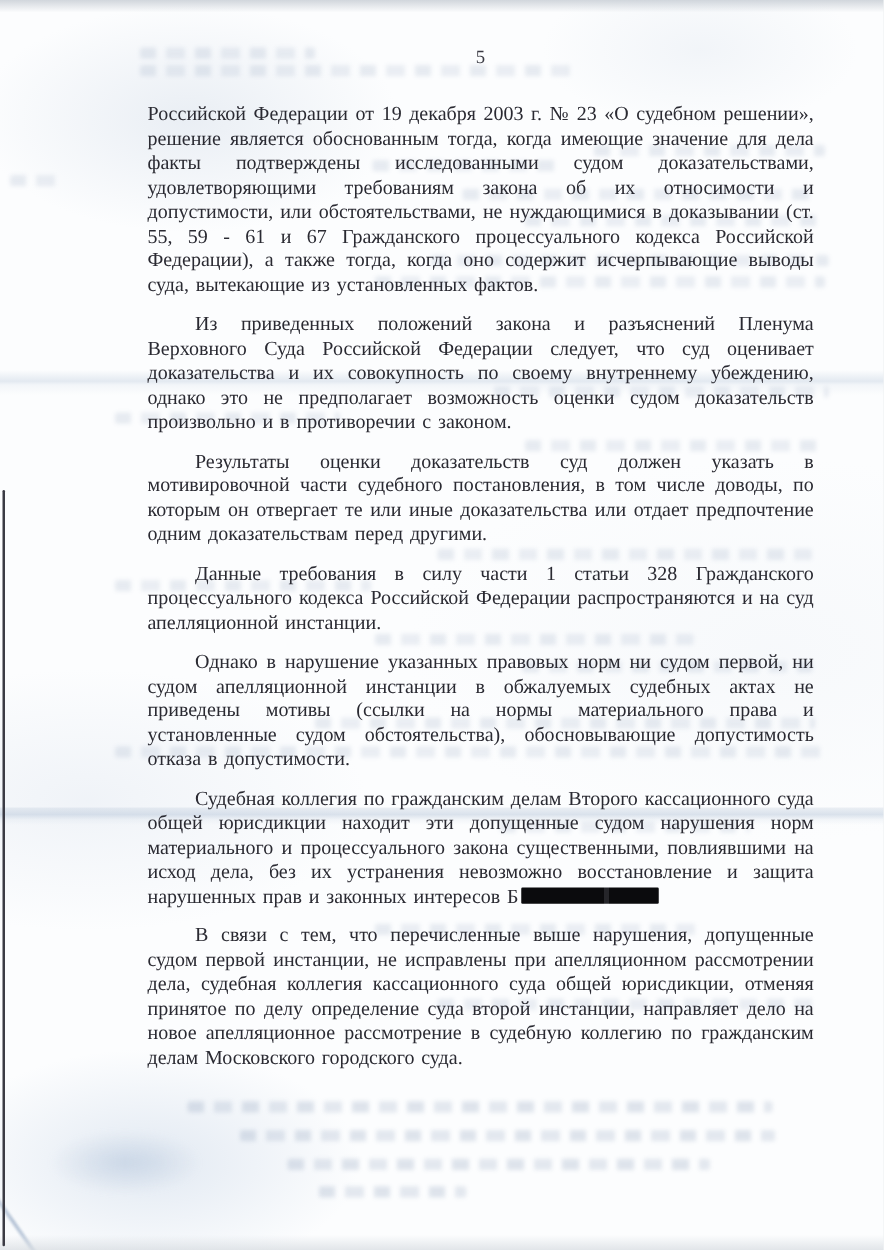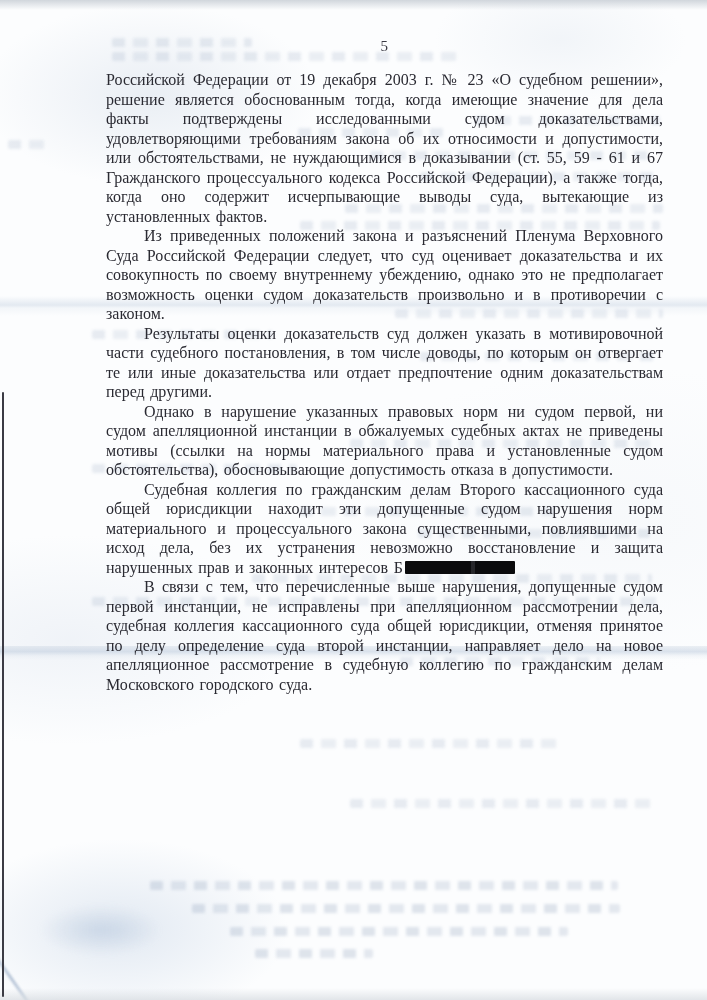--- a/index.html
+++ b/index.html
@@ -42,21 +42,21 @@
   .page-number{
     position:absolute;top:38px;left:106px;width:557px;
     text-align:center;font-size:15px;color:#3a3a43;letter-spacing:.5px;
   }
   
   .doc-text{
     position:absolute;top:70px;left:106px;width:557px;
     font-size:16px;line-height:19.5px;color:#2a2a32;
     text-align:justify;word-spacing:1.5px;hyphens:none;
   }
-  .doc-text p{margin:0;text-indent:38px;}
+  .doc-text p{margin:12px;text-indent:38px;}
   .doc-text p.no-indent{text-indent:0;}
   .redact{
     display:inline-block;width:110px;height:13px;margin-left:2px;
     vertical-align:-1px;border-radius:1px;
     background:linear-gradient(90deg,#0b0b0d 0 60%,#26262a 60% 64%,#0b0b0d 64%);
   }
   
   .bleed{
     position:absolute;height:9px;border-radius:2px;pointer-events:none;
     background:repeating-linear-gradient(90deg,rgba(122,143,175,.55) 0 13px,transparent 13px 21px,rgba(122,143,175,.45) 21px 36px,transparent 36px 44px);
@@ -107,18 +107,19 @@
   <div class="edge-top"></div>
   <div class="edge-bottom"></div>
   <div class="edge-left-line"></div>
 
   <div class="page-number">5</div>
 
   <div class="doc-text">
     <p class="no-indent">Российской Федерации от 19 декабря 2003 г. № 23 «О судебном решении», решение является обоснованным тогда, когда имеющие значение для дела факты подтверждены исследованными судом доказательствами, удовлетворяющими требованиям закона об их относимости и допустимости, или обстоятельствами, не нуждающимися в доказывании (ст. 55, 59 - 61 и 67 Гражданского процессуального кодекса Российской Федерации), а также тогда, когда оно содержит исчерпывающие выводы суда, вытекающие из установленных фактов.</p>
     <p>Из приведенных положений закона и разъяснений Пленума Верховного Суда Российской Федерации следует, что суд оценивает доказательства и их совокупность по своему внутреннему убеждению, однако это не предполагает возможность оценки судом доказательств произвольно и в противоречии с законом.</p>
     <p>Результаты оценки доказательств суд должен указать в мотивировочной части судебного постановления, в том числе доводы, по которым он отвергает те или иные доказательства или отдает предпочтение одним доказательствам перед другими.</p>
+    <p>Данные требования в силу части 1 статьи 328 Гражданского процессуального кодекса Российской Федерации распространяются и на суд апелляционной инстанции.</p>
     <p>Однако в нарушение указанных правовых норм ни судом первой, ни судом апелляционной инстанции в обжалуемых судебных актах не приведены мотивы (ссылки на нормы материального права и установленные судом обстоятельства), обосновывающие допустимость отказа в допустимости.</p>
     <p><span>Судебная коллегия по гражданским делам Второго кассационного суда общей юрисдикции находит эти допущенные судом нарушения норм материального и процессуального закона существенными, повлиявшими на исход дела, без их устранения невозможно восстановление и защита нарушенных прав и законных интересов Б</span><span class="redact"></span></p>
     <p>В связи с тем, что перечисленные выше нарушения, допущенные судом первой инстанции, не исправлены при апелляционном рассмотрении дела, судебная коллегия кассационного суда общей юрисдикции, отменяя принятое по делу определение суда второй инстанции, направляет дело на новое апелляционное рассмотрение в судебную коллегию по гражданским делам Московского городского суда.</p>
   </div>
 
 </div>
 
 </body></html>

